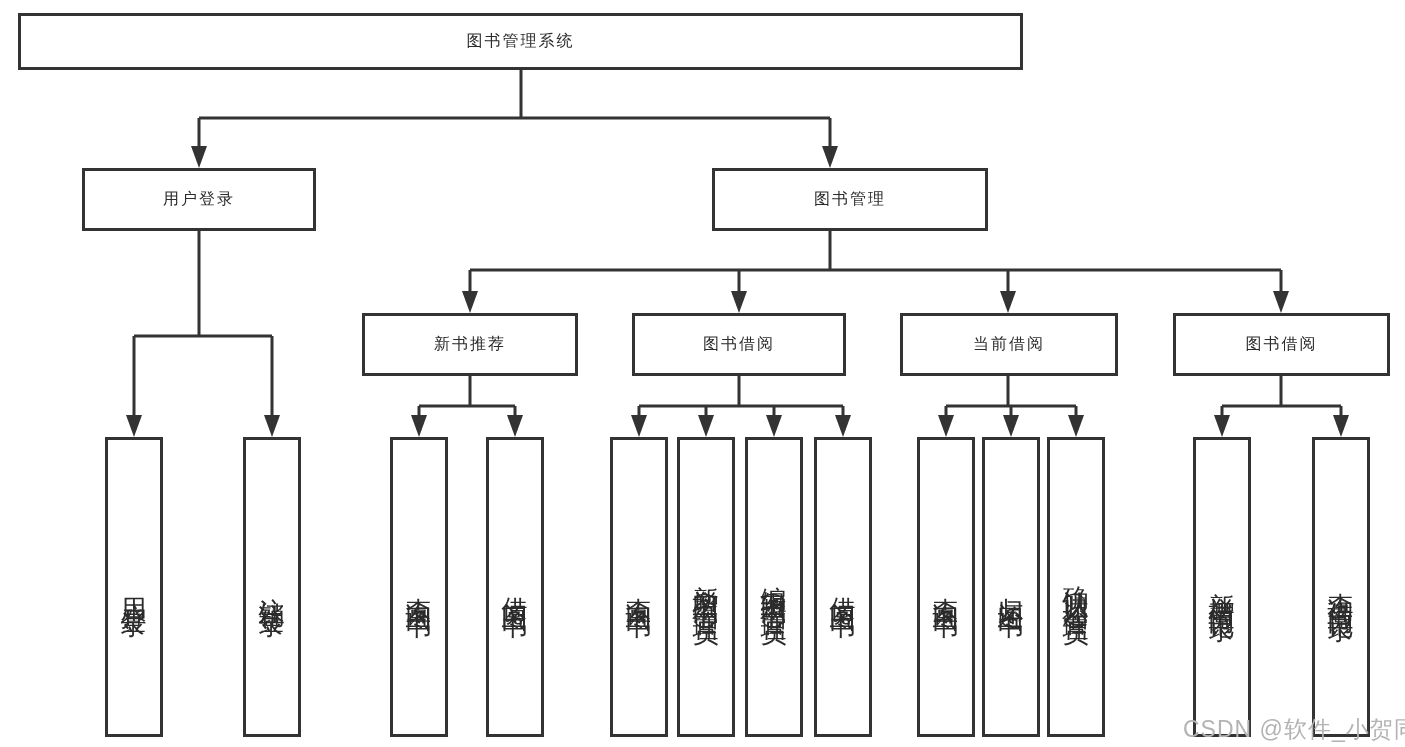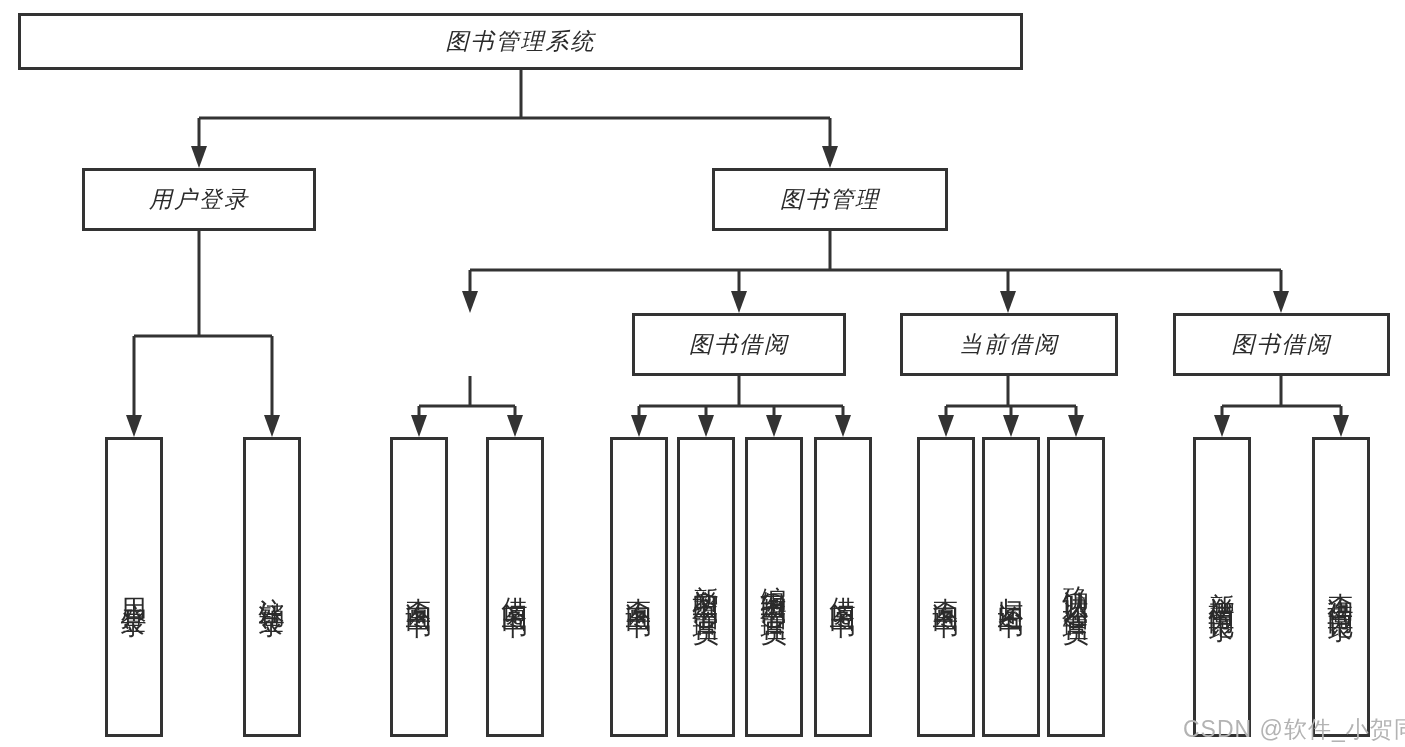--- a/index.html
+++ b/index.html
@@ -19,25 +19,24 @@
   }
   .hbox {
     position: absolute;
     box-sizing: border-box;
     height: 63px;
     border: 3px solid #333333;
     background: #ffffff;
     display: flex;
     align-items: center;
     justify-content: center;
-    font-size: 23px;
+    font-size: 16px;
     letter-spacing: 2px;
     color: #2b2b2b;
     white-space: nowrap;
-    font-style: italic;
   }
   .hbox.root { height: 57px; }
   .vbox {
     position: absolute;
     box-sizing: border-box;
     top: 437px;
     width: 58px;
     height: 300px;
     border: 3px solid #333333;
     background: #ffffff;
@@ -97,22 +96,23 @@
       <polygon points="1003,415 1019,415 1011,437"></polygon>
       <polygon points="1068,415 1084,415 1076,437"></polygon>
       <polygon points="1214,415 1230,415 1222,437"></polygon>
       <polygon points="1333,415 1349,415 1341,437"></polygon>
     </g>
   </svg>
 
   <div class="hbox root" style="left:18px; top:13px; width:1005px;">图书管理系统</div>
 
   <div class="hbox" style="left:82px; top:168px; width:234px;">用户登录</div>
-  <div class="hbox" style="left:712px; top:168px; width:236px;">图书管理</div>
+  <div class="hbox" style="left:712px; top:168px; width:276px;">图书管理</div>
 
+  <div class="hbox" style="left:362px; top:313px; width:216px;">新书推荐</div>
   <div class="hbox" style="left:632px; top:313px; width:214px;">图书借阅</div>
   <div class="hbox" style="left:900px; top:313px; width:218px;">当前借阅</div>
   <div class="hbox" style="left:1173px; top:313px; width:217px;">图书借阅</div>
 
   <div class="vbox" style="left:105px;">
     <span>用户登录</span>
   </div>
   <div class="vbox" style="left:243px;">
     <span>注销登录</span>
   </div>

